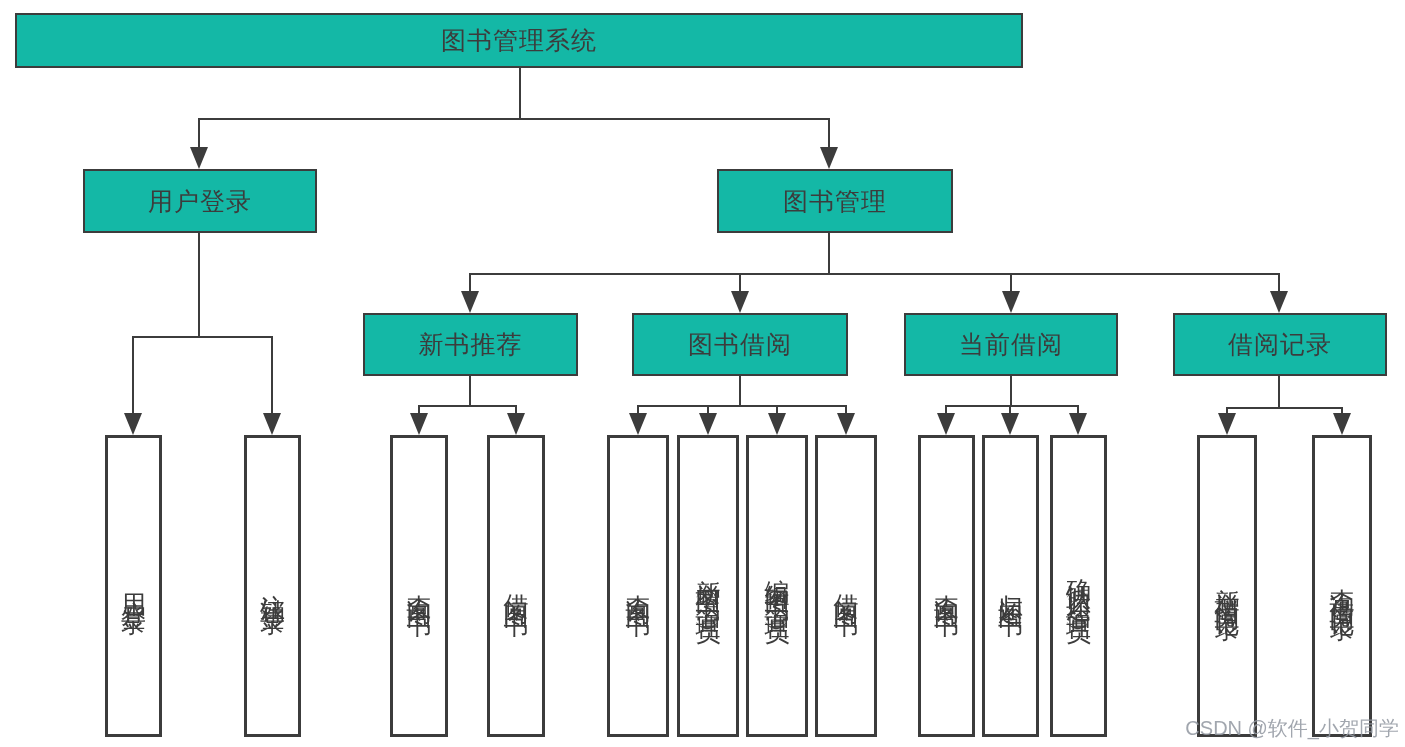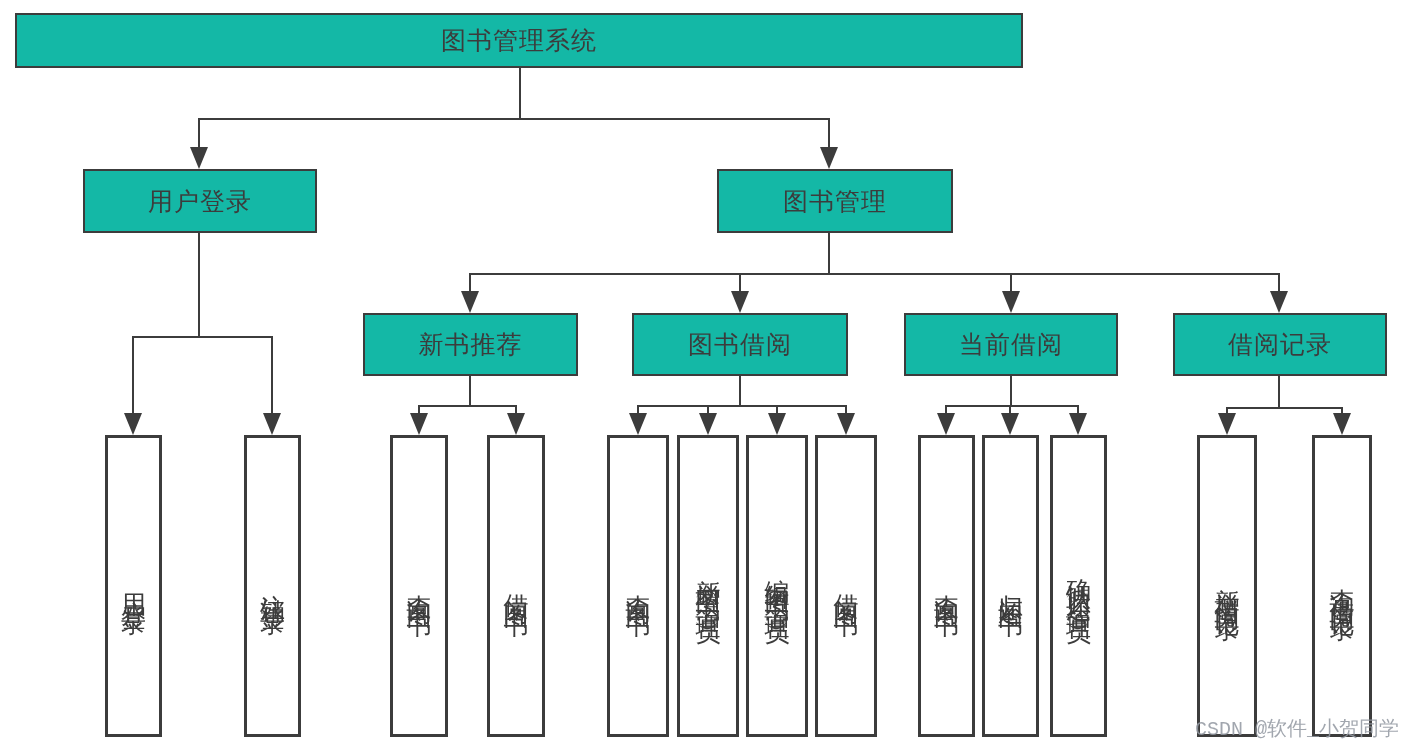--- a/index.html
+++ b/index.html
@@ -57,21 +57,20 @@
     border-top:22px solid #3c3c3c;
   }
   .watermark {
     position:absolute;
     right:6px;
     bottom:5px;
     font-size:20px;
     color: rgba(148,154,163,0.88);
     z-index:6;
     white-space:nowrap;
-    font-family:Liberation Mono, monospace;
   }
 </style>
 </head>
 <body>
 
 <div id="canvas">
 
   <div class="node" style="left:15px; top:13px; width:1008px; height:55px;">
     <span>图书管理系统</span>
   </div>

